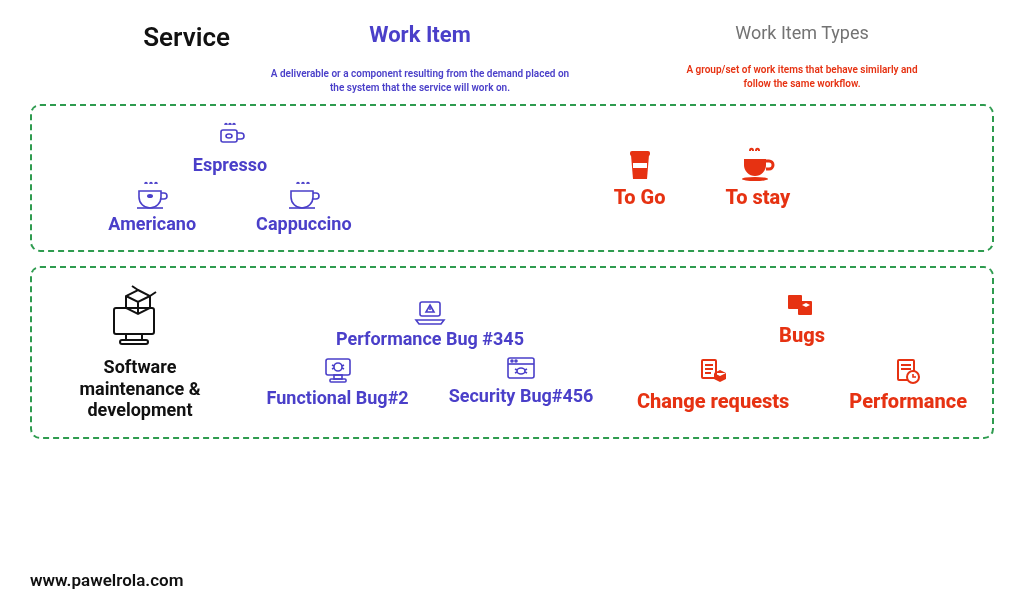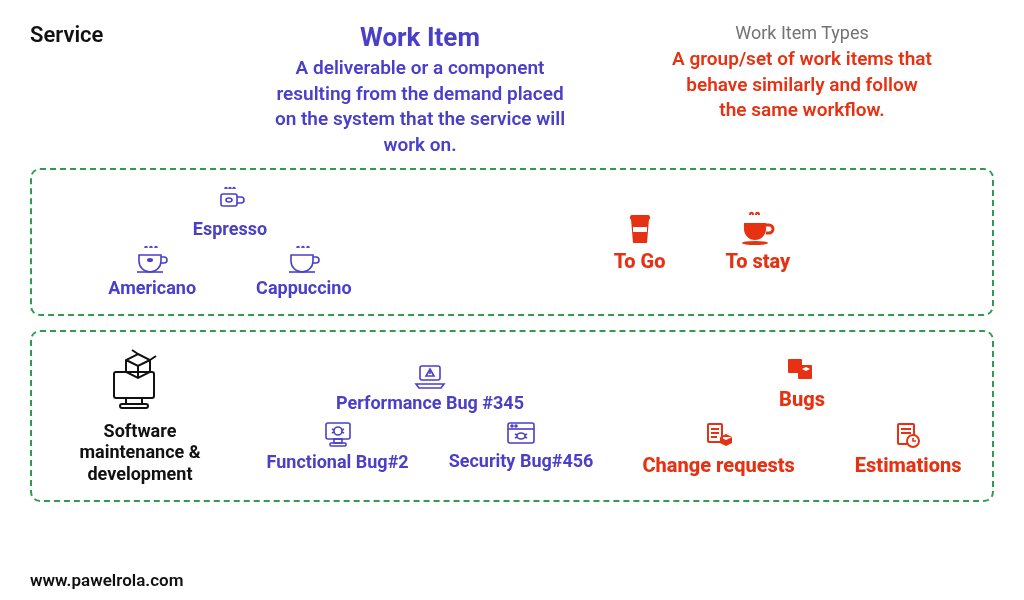--- a/index.html
+++ b/index.html
@@ -13,39 +13,40 @@
   }
   .headers {
     display: flex;
     align-items: flex-start;
     margin-bottom: 10px;
   }
   .col-service { flex: 0 0 200px; }
   .col-workitem { flex: 0 0 380px; text-align: center; }
   .col-types { flex: 1; text-align: center; }
   .hdr-service {
-    font-size: 22px;
+    font-size: 26px;
     font-weight: 600;
     color: #111;
+    text-align: right;
   }
   .hdr-workitem {
-    font-size: 26px;
+    font-size: 22px;
     font-weight: 700;
     color: #4a3fc9;
   }
   .hdr-types {
     font-size: 18px;
     font-weight: 400;
     color: #737373;
   }
   .sub {
-    font-size: 19px;
+    font-size: 10px;
     font-weight: 600;
     line-height: 1.35;
-    margin: 3px auto 0 auto;
+    margin: 20px auto 0 auto;
     max-width: 310px;
   }
   .sub-workitem { color: #4a3fc9; }
   .sub-types { color: #e63212; max-width: 260px; }
 
   .row {
     border: 2px dashed #2e9b4f;
     border-radius: 10px;
     display: flex;
     align-items: center;
@@ -63,21 +64,21 @@
     margin-top: 6px;
     line-height: 1.2;
   }
   .workitem-cell {
     flex: 0 0 380px;
     display: flex;
     flex-direction: column;
     align-items: center;
     gap: 6px;
   }
-  .wi-row { display:flex; gap:60px; justify-content:center;align-items:center; }
+  .wi-row { display:flex; gap:60px; justify-content:center; }
   .wi-item { text-align:center; }
   .wi-label {
     color: #4a3fc9;
     font-weight: 700;
     font-size: 18px;
     margin-top: 2px;
   }
   .types-cell {
     flex: 1;
     display: flex;
@@ -262,19 +263,19 @@
         <div class="ty-label">Change requests</div>
       </div>
       <div class="ty-item">
         <svg width="30" height="30" viewBox="0 0 30 30">
           <rect fill="none" stroke="#e63212" stroke-width="2" x="5" y="3" width="16" height="20" rx="1"></rect>
           <line stroke="#e63212" stroke-width="2" x1="8" y1="8" x2="18" y2="8"></line>
           <line stroke="#e63212" stroke-width="2" x1="8" y1="12" x2="18" y2="12"></line>
           <circle fill="#fff" stroke="#e63212" stroke-width="2" cx="20" cy="20" r="6"></circle>
           <path stroke="#e63212" stroke-width="1.6" fill="none" d="M20 17 v3 h3"></path>
         </svg>
-        <div class="ty-label">Estimations</div>
+        <div class="ty-label">Performance</div>
       </div>
     </div>
   </div>
 </div>
 
 <div class="footer">www.pawelrola.com</div>
 
 </body></html>

